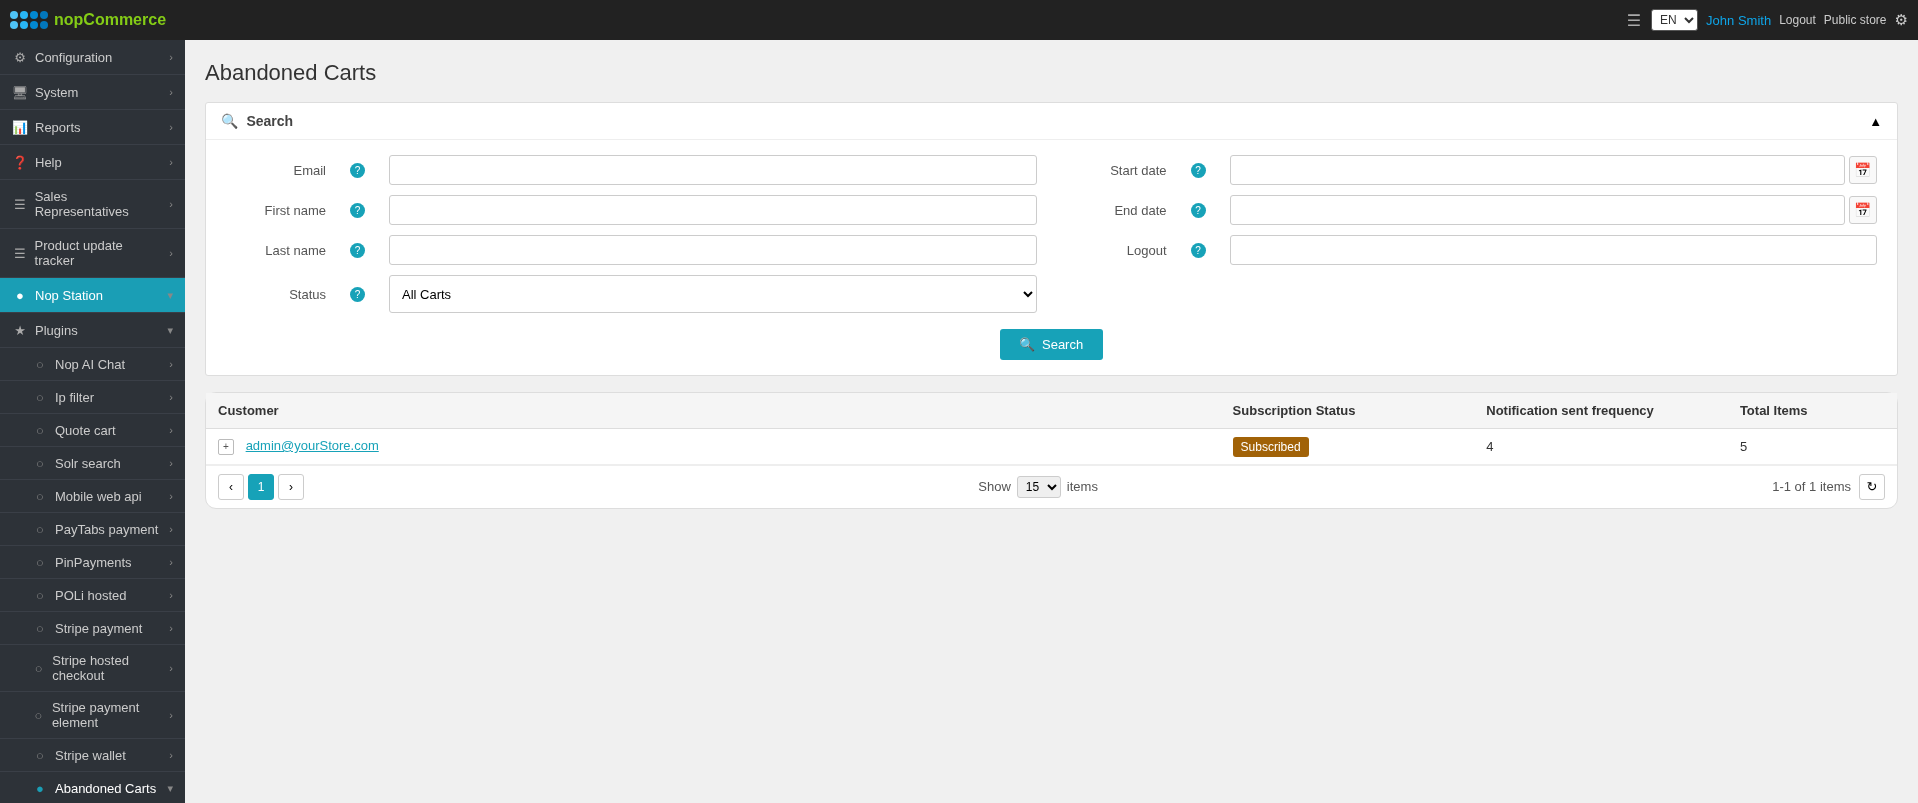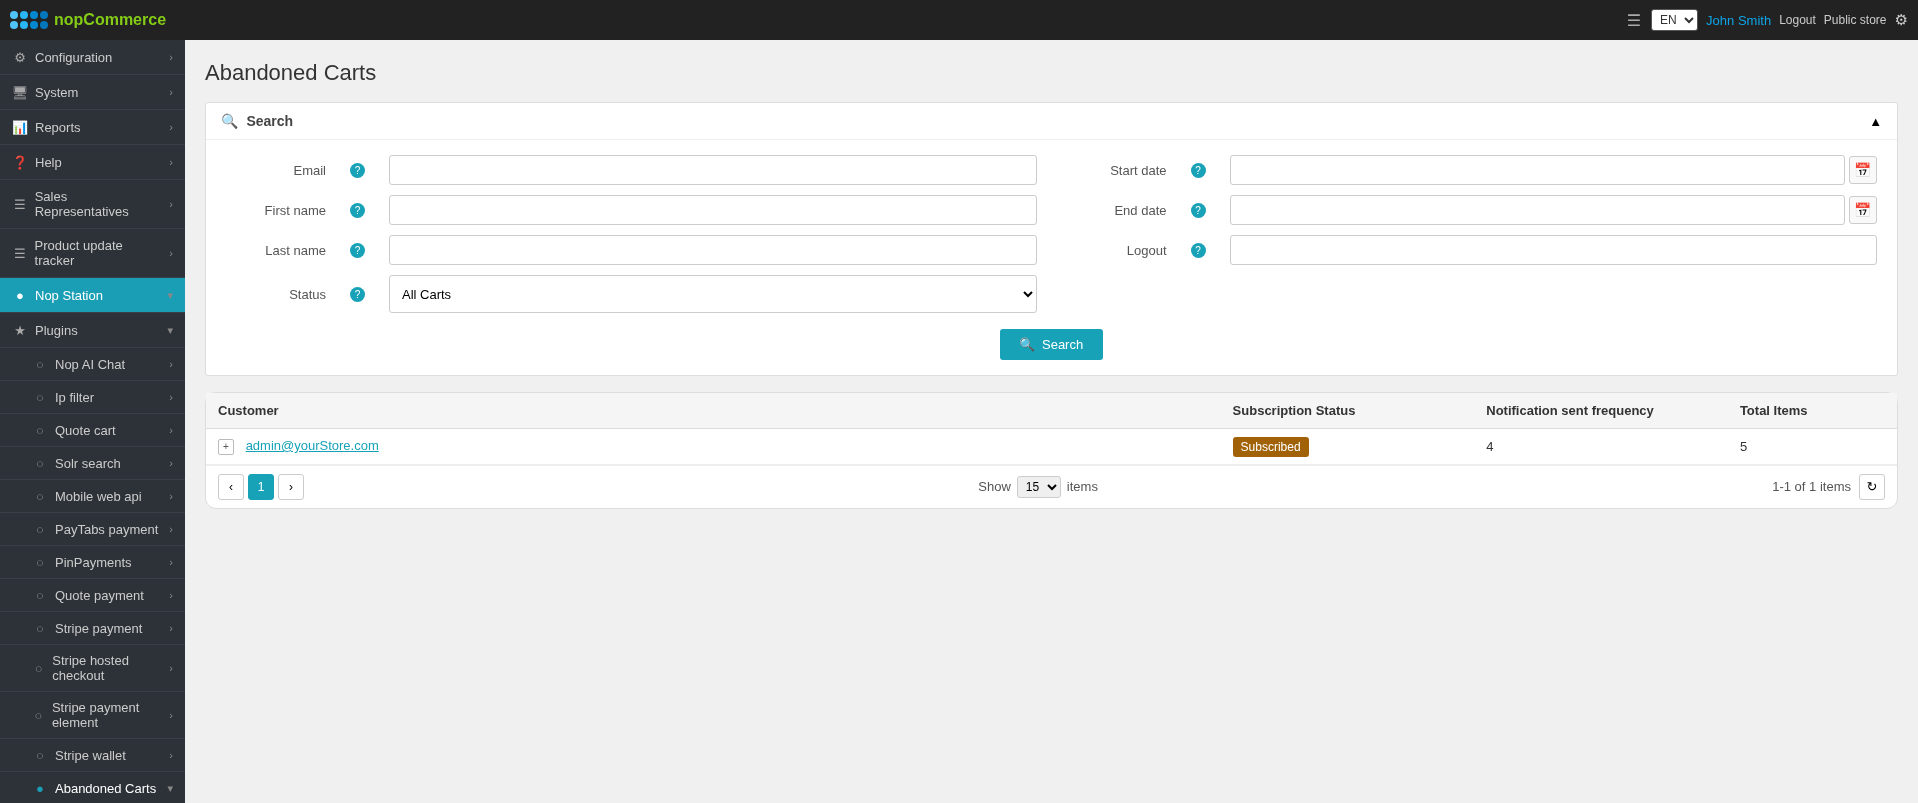--- a/index.html
+++ b/index.html
@@ -399,21 +399,21 @@
     <div class="sidebar-sub-item">
       <div class="sidebar-item-left">
         <span class="sidebar-icon">○</span>
         <span>PinPayments</span>
       </div>
       <span class="sidebar-chevron">›</span>
     </div>
     <div class="sidebar-sub-item">
       <div class="sidebar-item-left">
         <span class="sidebar-icon">○</span>
-        <span>Quote payment</span>
+        <span>POLi hosted</span>
       </div>
       <span class="sidebar-chevron">›</span>
     </div>
     <div class="sidebar-sub-item">
       <div class="sidebar-item-left">
         <span class="sidebar-icon">○</span>
         <span>Stripe payment</span>
       </div>
       <span class="sidebar-chevron">›</span>
     </div>

